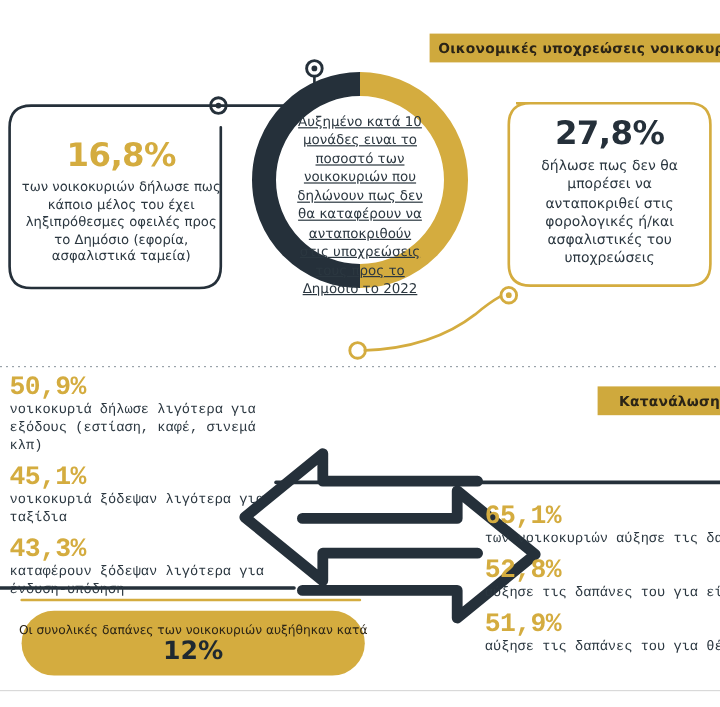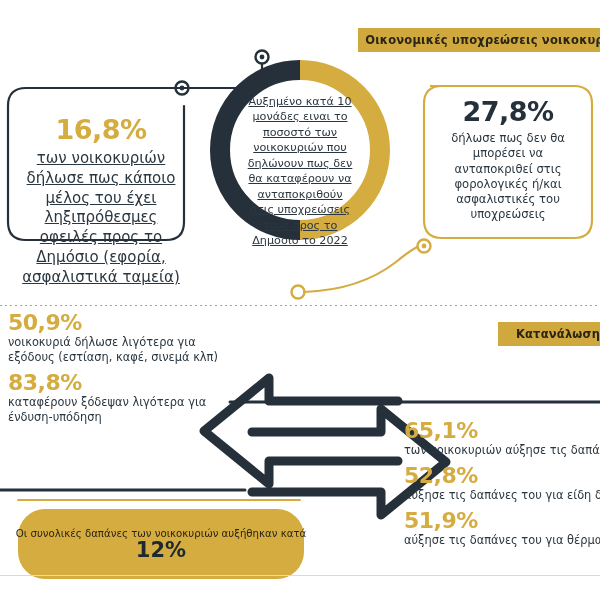--- a/index.html
+++ b/index.html
@@ -63,21 +63,21 @@
 
   
   #left-box {
     left: 8px; top: 88px;
     width: 186px; height: 152px;
     text-align: center;
     padding: 28px 6px 0 6px;
     box-sizing: border-box;
   }
   #left-box .pct { font-size: 27px; margin-bottom: 6px; }
-  #left-box .body-txt { font-size: 15px; text-decoration: underline; }
+  #left-box .body-txt { font-size: 11px; }
 
   
   #right-box {
     left: 424px; top: 86px;
     width: 168px; height: 188px;
     text-align: center;
     padding: 12px 8px 0 8px;
     box-sizing: border-box;
   }
   #right-box .pct { font-size: 27px; margin-bottom: 6px; }
@@ -104,39 +104,39 @@
       to right, #9aa3ab 0 2px, transparent 2px 5px);
   }
   #divider-top { top: 305px; }
   .solid-divider {
     left: 0; width: 600px; height: 1px; background: #d9d9d9;
   }
   #divider-bottom { top: 575px; }
 
   
   .stat-block { }
-  .stat-item { margin-bottom: 7px; }
+  .stat-item { margin-bottom: 7px; font-family: Liberation Mono, monospace; }
   .stat-item .pct { display: block; }
   .stat-item .body-txt { display: block; margin-top: 1px; }
 
   #stats-left { left: 8px; top: 312px; width: 230px; }
   #stats-left .pct { font-size: 22px; }
   #stats-left .body-txt { font-size: 11.4px; }
 
   #stats-right { left: 404px; top: 420px; width: 215px; }
   #stats-right .pct { font-size: 22px; }
   #stats-right .body-txt { font-size: 11.4px; white-space: nowrap; }
 
   
   #arrows { left: 190px; top: 370px; width: 270px; height: 150px; }
 
   
   #total-pill {
     left: 18px; top: 509px;
-    width: 286px; height: 70px;
+    width: 286px; height: 54px;
     background: #d4ac3f;
     border-radius: 27px;
     display: flex;
     flex-direction: column;
     align-items: center;
     justify-content: center;
   }
   #total-pill .pill-label {
     font-size: 10.2px;
     color: #2b2416;
@@ -205,21 +205,25 @@
   <div class="abs dotted-divider" id="divider-top"></div>
 
   <div class="abs ribbon" id="ribbon-consumption">Κατανάλωση</div>
 
   <div class="abs stat-block" id="stats-left">
     <div class="stat-item">
       <span class="pct">50,9%</span>
       <span class="body-txt">νοικοκυριά δήλωσε λιγότερα για εξόδους (εστίαση, καφέ, σινεμά κλπ)</span>
     </div>
     <div class="stat-item">
-      <span class="pct">83,8%</span>
+      <span class="pct">45,1%</span>
+      <span class="body-txt">νοικοκυριά ξόδεψαν λιγότερα για ταξίδια</span>
+    </div>
+    <div class="stat-item">
+      <span class="pct">43,3%</span>
       <span class="body-txt">καταφέρουν ξόδεψαν λιγότερα για ένδυση-υπόδηση</span>
     </div>
   </div>
 
   <svg class="abs" id="arrows" viewBox="0 0 270 150" xmlns="http://www.w3.org/2000/svg">
 
     <path d="M208,31 L79,31 L79,8 L14,61 L79,114 L79,91 L208,91" fill="none" stroke="#25303a" stroke-width="9" stroke-linejoin="round" stroke-linecap="round"></path>
 
     <path d="M62,62 L191,62 L191,39 L256,92 L191,145 L191,122 L62,122" fill="none" stroke="#25303a" stroke-width="9" stroke-linejoin="round" stroke-linecap="round"></path>
   </svg>

